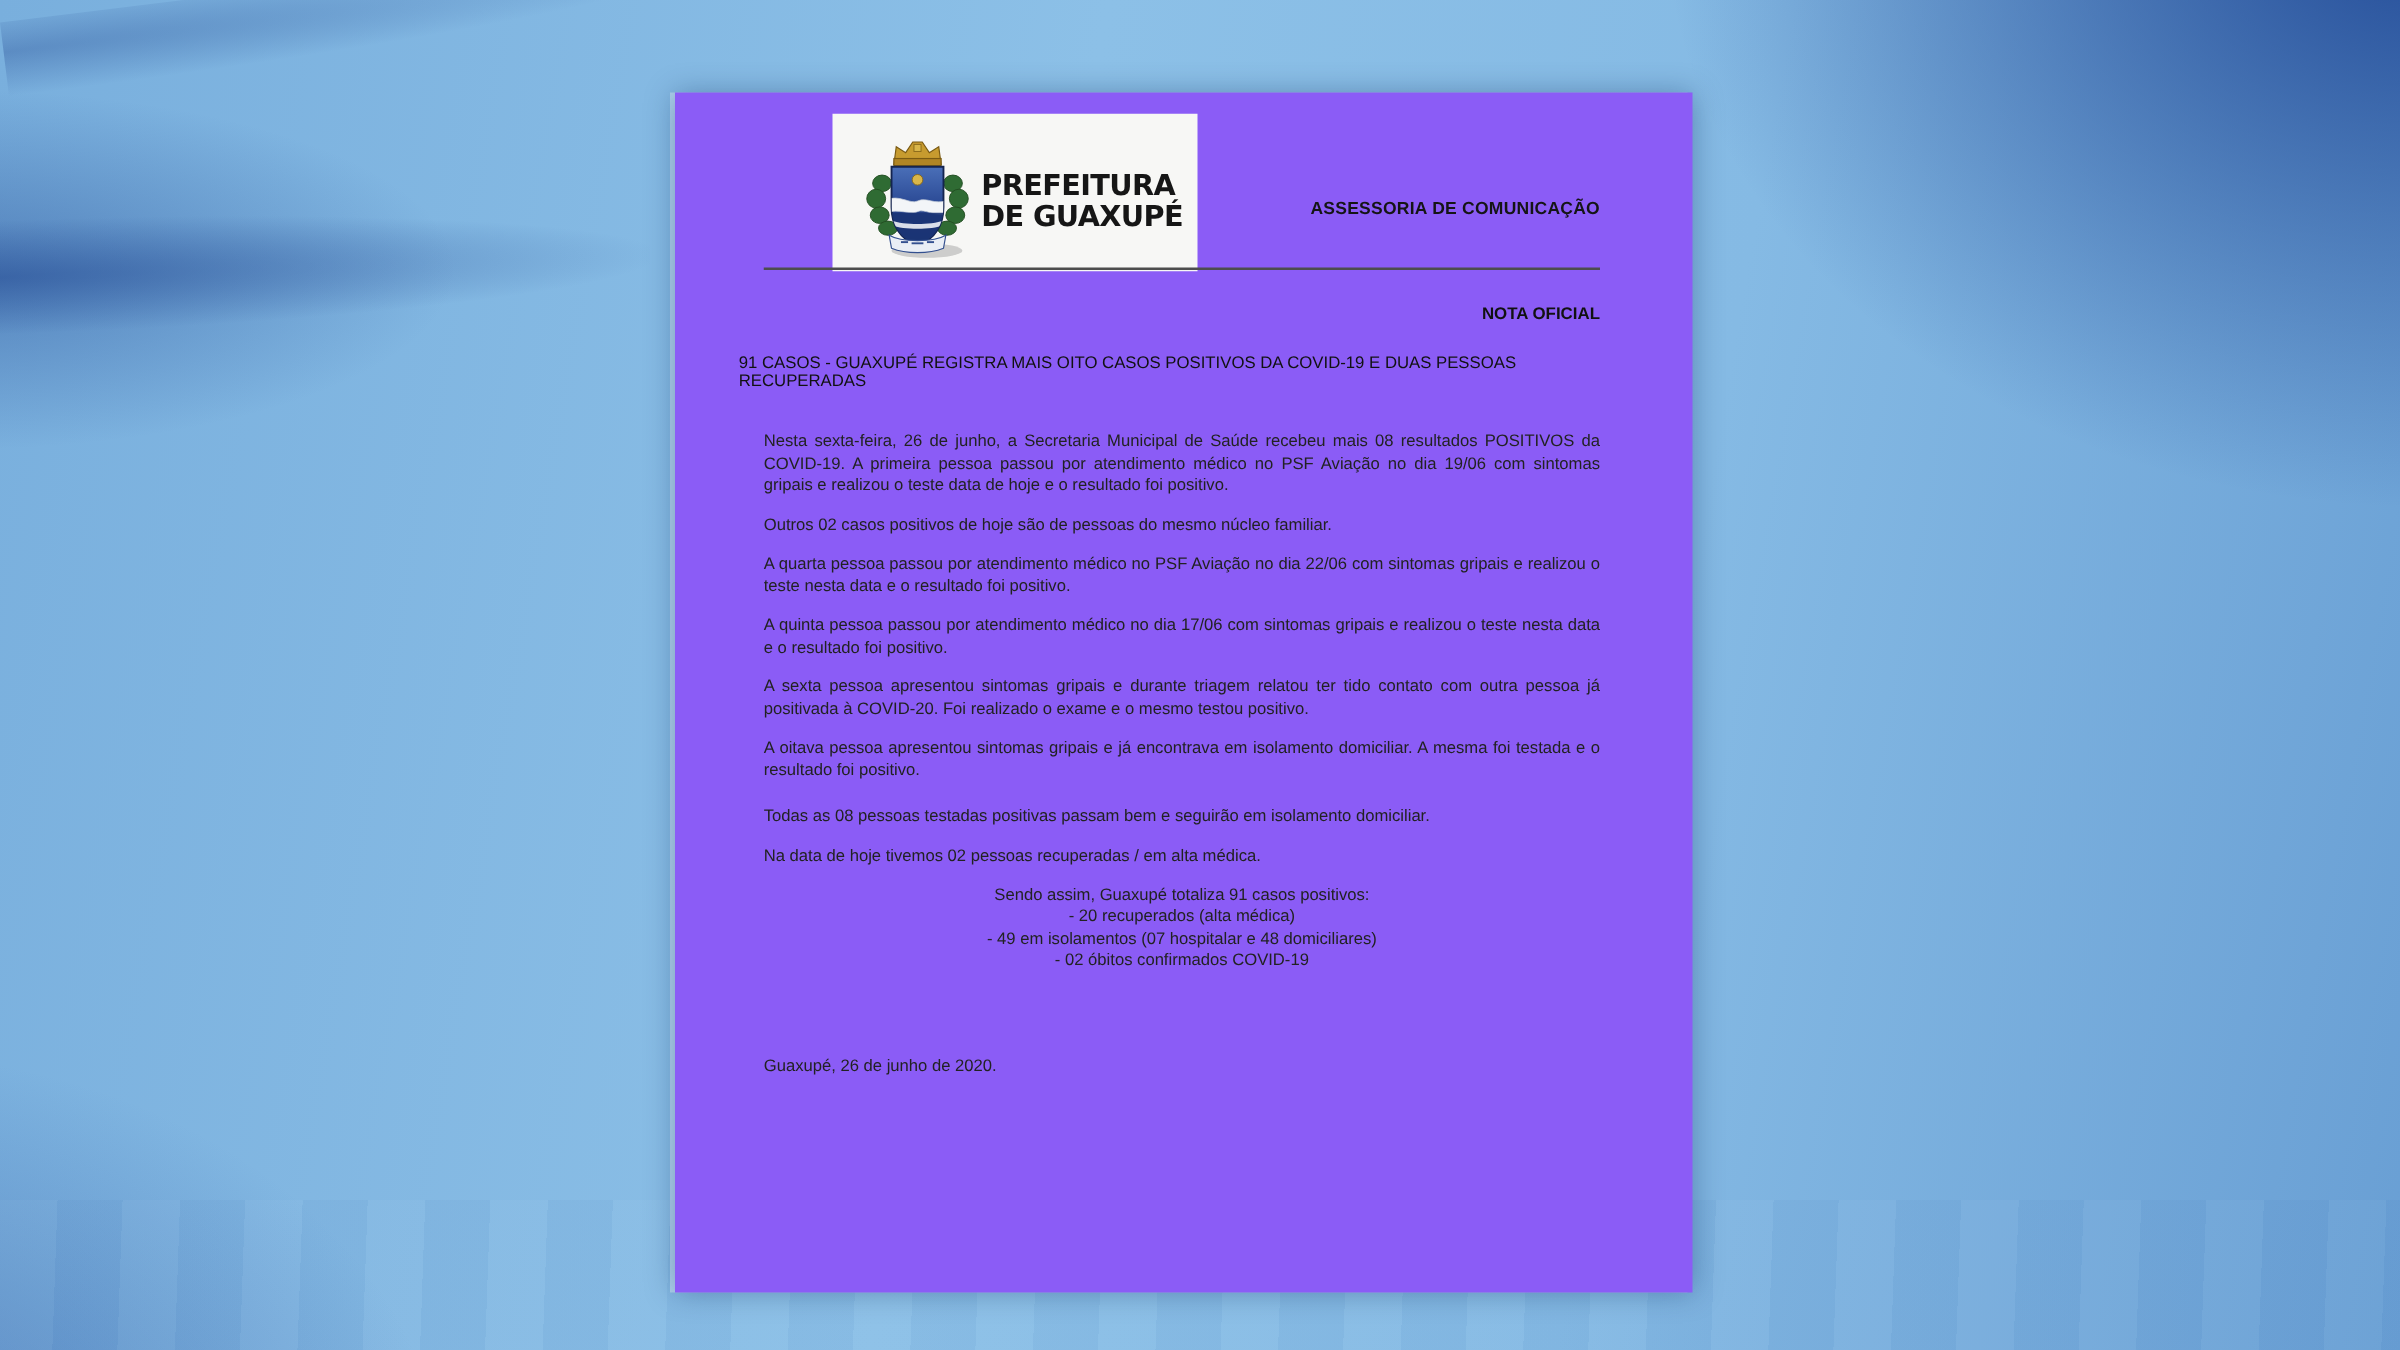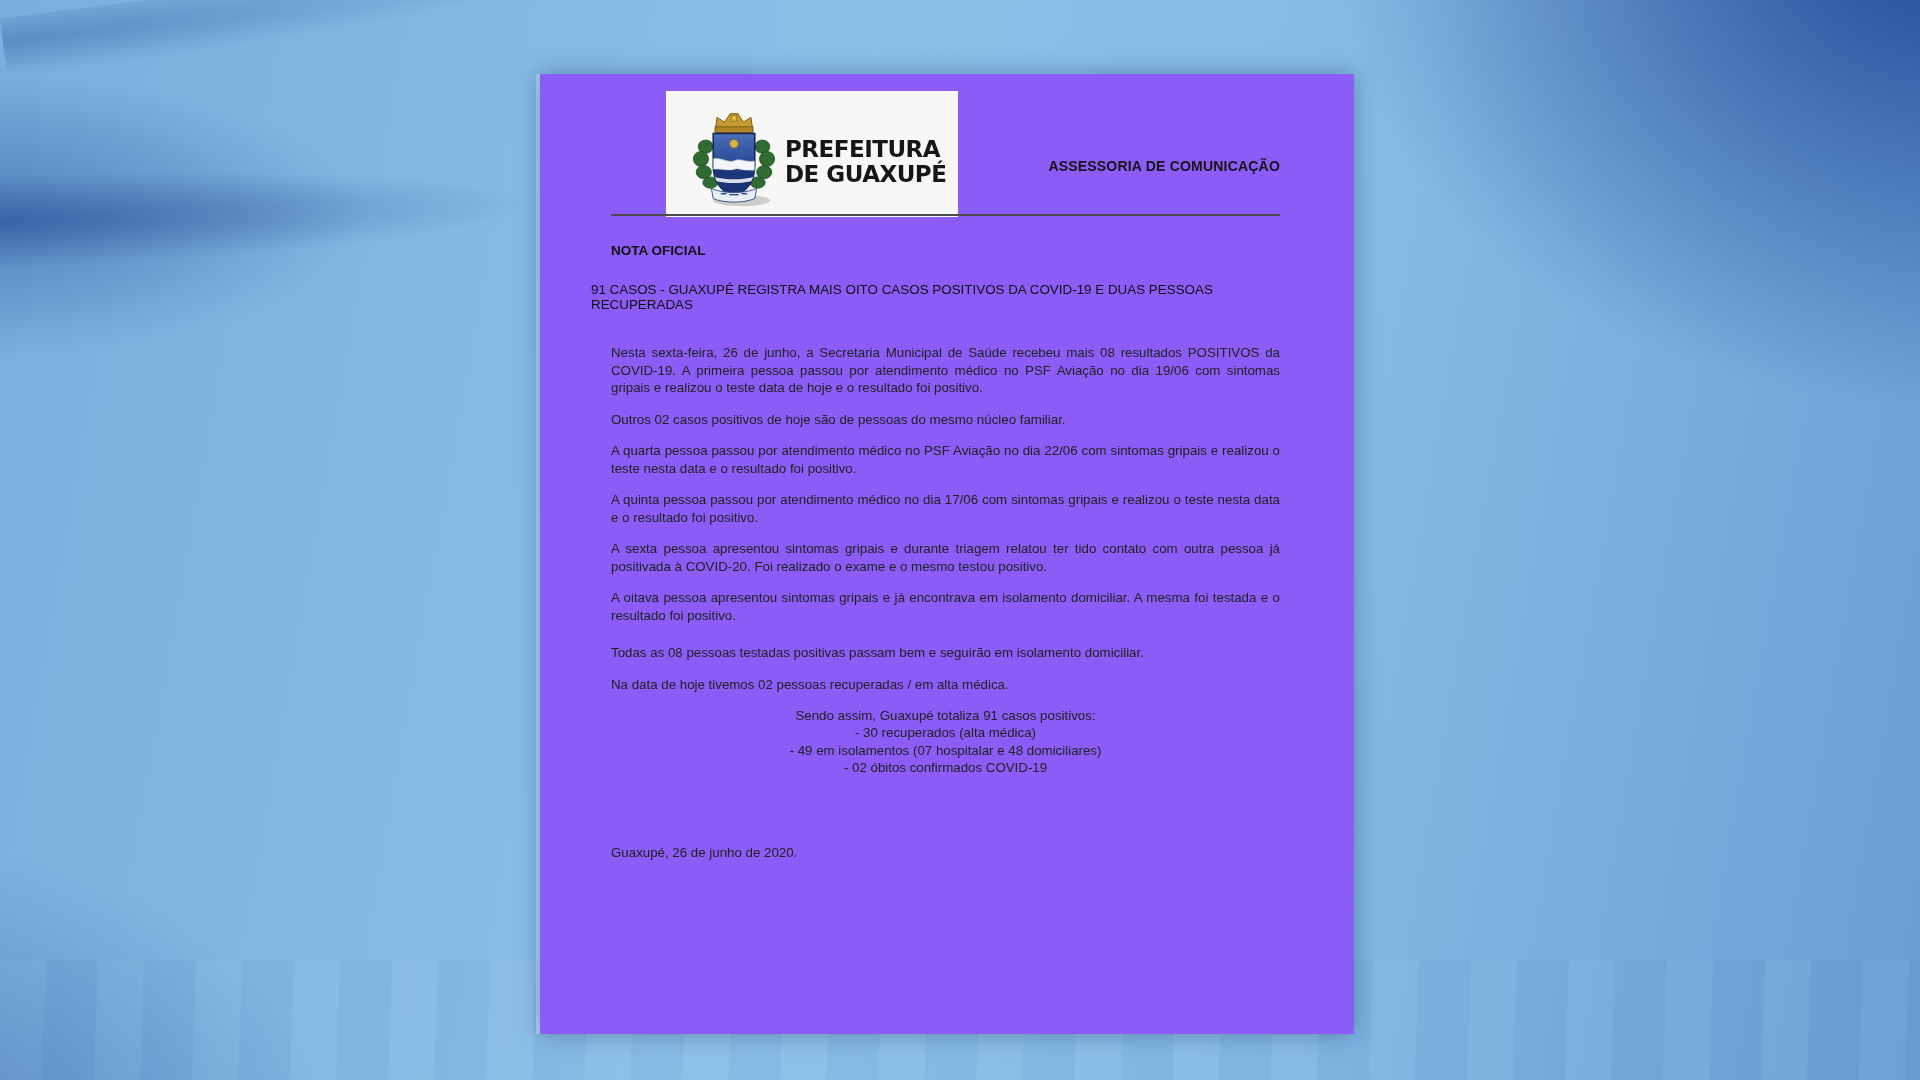--- a/index.html
+++ b/index.html
@@ -37,21 +37,21 @@
   .crest{position:absolute;left:20px;top:16px;}
   .wordmark{position:absolute;left:119px;top:46px;
     font-family:"DejaVu Sans",sans-serif;font-weight:bold;font-size:23px;line-height:25px;
     letter-spacing:-0.5px;color:#161616;}
   .wordmark span{display:block;}
 
   .agency{position:absolute;right:0;top:84px;font-size:14px;font-weight:bold;color:#151515;letter-spacing:0.2px;}
 
   .rule{position:absolute;left:0;top:140px;width:669px;height:2px;background:#4d4d4d;}
 
-  .note-title{position:absolute;left:0;top:169px;width:669px;text-align:left;
+  .note-title{position:absolute;left:0;top:169px;width:669px;text-align:right;
     font-size:13.5px;font-weight:bold;color:#111;}
   .headline{position:absolute;left:-20px;top:208px;width:709px;
     font-size:13.4px;font-weight:normal;color:#111;}
 
   .bodytext{position:absolute;left:0;top:270px;width:669px;
     font-size:13.3px;line-height:17.5px;color:#222;}
   .bodytext p{margin:0 0 14px 0;text-align:justify;}
   .bodytext p.gap-before{margin-top:20px;}
   .bodytext p.small-gap-before{margin-top:4px;}
   .totals div{line-height:17.3px;text-align:center;}
@@ -132,21 +132,21 @@
       <p>A quarta pessoa passou por atendimento médico no PSF Aviação no dia 22/06 com sintomas gripais e realizou o teste nesta data e o resultado foi positivo.</p>
       <p>A quinta pessoa passou por atendimento médico no dia 17/06 com sintomas gripais e realizou o teste nesta data e o resultado foi positivo.</p>
       <p>A sexta pessoa apresentou sintomas gripais e durante triagem relatou ter tido contato com outra pessoa já positivada à COVID-20. Foi realizado o exame e o mesmo testou positivo.</p>
       <p>A oitava pessoa apresentou sintomas gripais e já encontrava em isolamento domiciliar. A mesma foi testada e o resultado foi positivo.</p>
 
       <p class="gap-before">Todas as 08 pessoas testadas positivas passam bem e seguirão em isolamento domiciliar.</p>
       <p class="small-gap-before">Na data de hoje tivemos 02 pessoas recuperadas / em alta médica.</p>
 
       <div class="totals">
         <div>Sendo assim, Guaxupé totaliza 91 casos positivos:</div>
-        <div>- 30 recuperados (alta médica)</div>
+        <div>- 20 recuperados (alta médica)</div>
         <div>- 49 em isolamentos (07 hospitalar e 48 domiciliares)</div>
         <div>- 02 óbitos confirmados COVID-19</div>
       </div>
 
       <div class="dateline">Guaxupé, 26 de junho de 2020.</div>
     </div>
 
   </div>
 </div>
 

